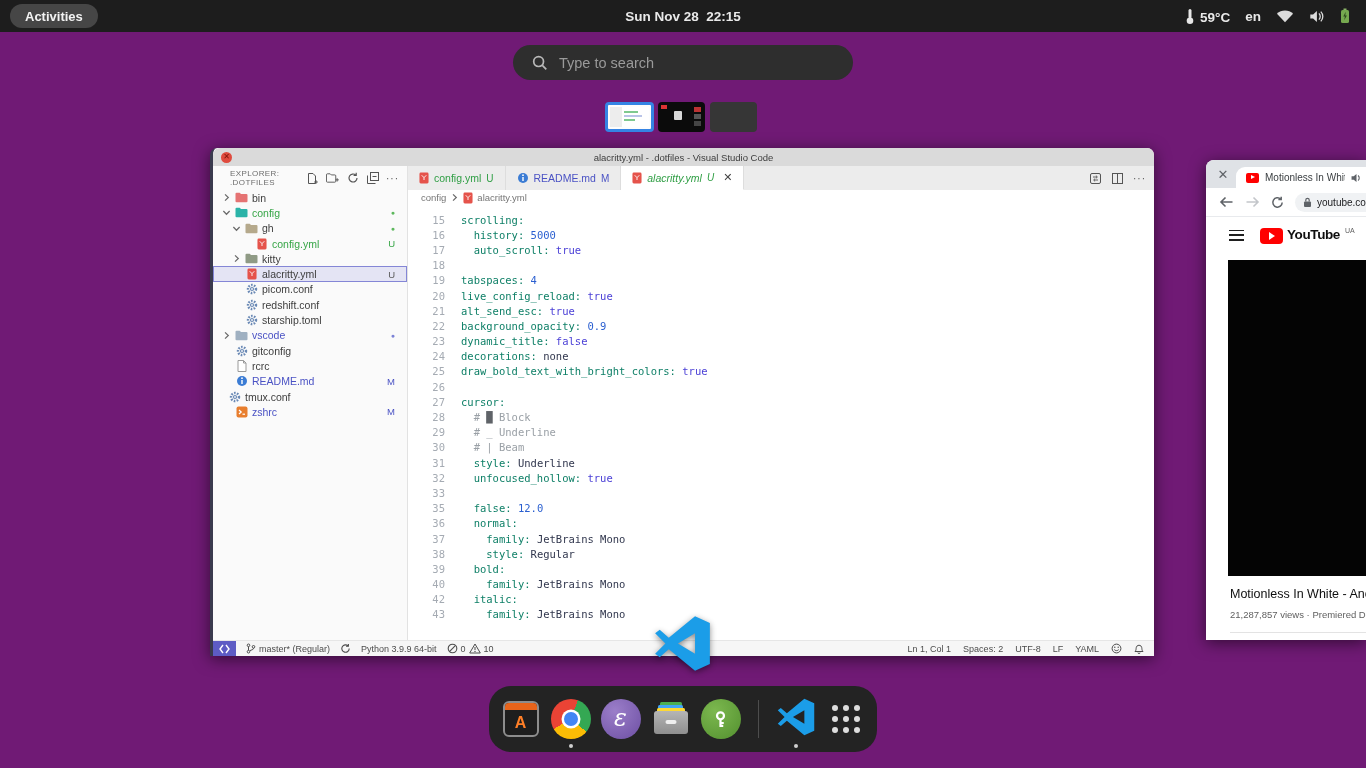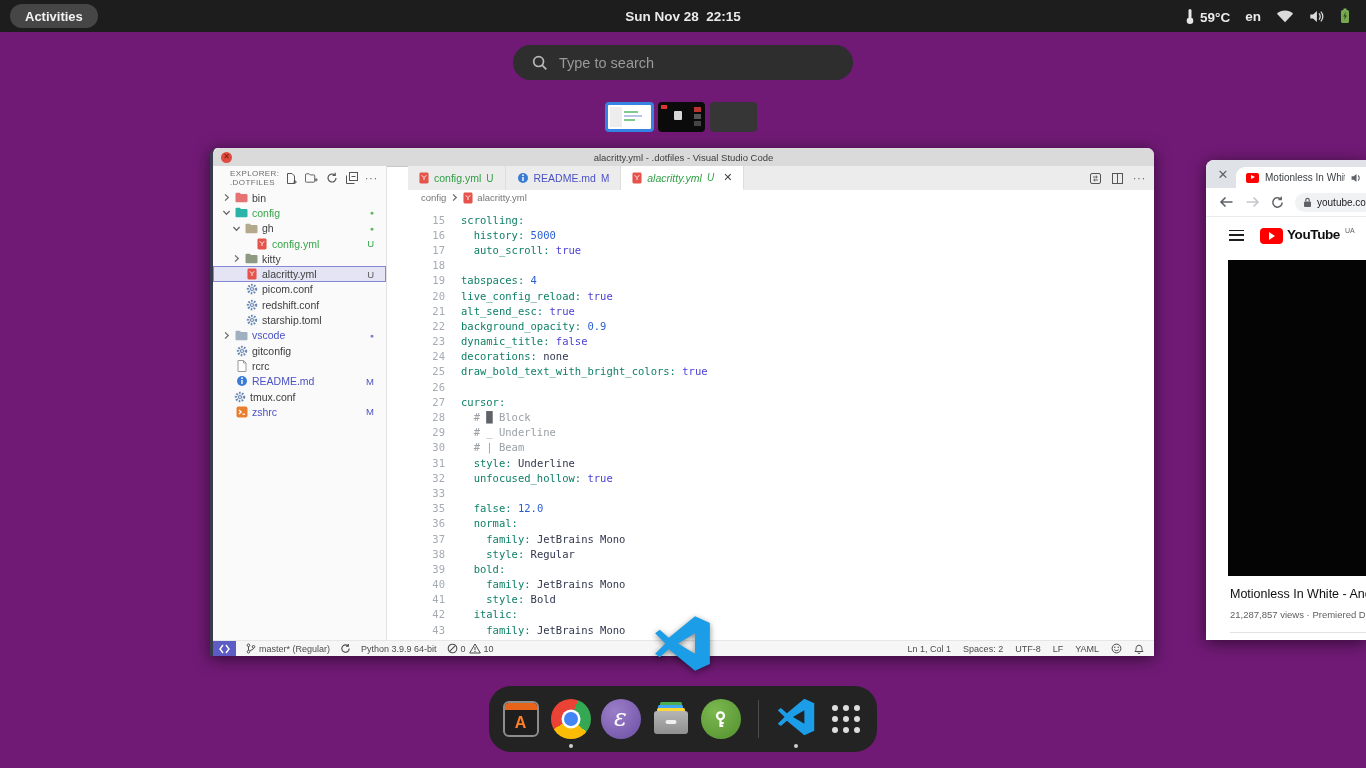--- a/index.html
+++ b/index.html
@@ -30,21 +30,21 @@
 
   
   .vsw{position:absolute;left:210px;top:148px;width:944px;height:508px;background:#ffffff;
        border-radius:7px 7px 0 0;box-shadow:0 3px 16px rgba(0,0,0,.55);border-left:3px solid #3a3a4e;box-sizing:border-box;}
   .vsw-title{position:absolute;left:0;top:0;right:0;height:18px;background:#dadada;border-bottom:1px solid #c7c7c7;
              border-radius:7px 7px 0 0;}
   .vsw-title-text{position:absolute;left:0;right:0;top:0;height:18px;display:flex;align-items:center;justify-content:center;
                   font-size:9.5px;color:#3c3c3c;}
   .win-close{position:absolute;left:8px;top:3.5px;width:11px;height:11px;border-radius:50%;background:#df4b3e;
              display:flex;align-items:center;justify-content:center;color:#7e1408;font-size:8px;line-height:1;}
-  .sidebar{position:absolute;left:0;top:18px;width:174px;bottom:15px;background:#fafafa;border-right:1px solid #e2e2e2;box-sizing:border-box;}
+  .sidebar{position:absolute;left:0;top:18px;width:195px;bottom:15px;background:#fafafa;border-right:1px solid #e2e2e2;box-sizing:border-box;}
   .exp-head{position:absolute;left:0;top:0;right:0;height:24px;display:flex;align-items:center;padding-left:17px;}
   .exp-title{font-size:8px;letter-spacing:.4px;color:#6d6d6d;}
   .exp-tools{margin-left:auto;display:flex;align-items:center;gap:7px;padding-right:8px;color:#555;}
   .exp-tools .ic{width:13px;height:13px;cursor:pointer;}
   .more-dots{font-size:10px;color:#555;letter-spacing:1px;}
   .tree{position:absolute;left:0;top:24px;right:0;bottom:0;overflow:hidden;}
   .trow{height:15.3px;display:flex;align-items:center;gap:4px;font-size:10.5px;color:#3d3d3d;box-sizing:border-box;cursor:pointer;}
   .trow .ic{width:13px;height:13px;}
   .trow .chev{width:9px;height:9px;}
   .trow.sel{background:#e4e4f4;outline:1px solid #8486d6;outline-offset:-1px;}
@@ -406,21 +406,21 @@
             <span class="ic">
               <svg width="12" height="12" viewBox="0 0 12 12">
                 <circle cx="6" cy="6" r="5" fill="#3b7cd4"></circle>
                 <rect x="5.3" y="5" width="1.4" height="4" fill="#fff"></rect>
                 <circle cx="6" cy="3.2" r="0.9" fill="#fff"></circle>
               </svg>
             </span>
             <span class="tlabel blue">README.md</span>
             <span class="tbadge blue">M</span>
           </div>
-          <div class="trow" style="padding-left: 7px;">
+          <div class="trow" style="padding-left: 2px;">
             <span class="ic chev"></span>
             <span class="ic">
               <svg width="12" height="12" viewBox="0 0 12 12">
                 <circle cx="6" cy="6" r="4" fill="none" stroke="#6a89b5" stroke-width="2.4" stroke-dasharray="1.6 1.3"></circle>
                 <circle cx="6" cy="6" r="2.1" fill="#6a89b5"></circle>
                 <circle cx="6" cy="6" r="0.9" fill="#fafafa"></circle>
               </svg>
             </span>
             <span class="tlabel ">tmux.conf</span>
           </div>
@@ -597,24 +597,20 @@
             <span class="gut">38</span>
             <span class="ltxt">    <span class="tk-k">style:</span> <span class="tk-s">Regular</span></span>
           </div>
           <div class="cline">
             <span class="gut">39</span>
             <span class="ltxt">  <span class="tk-k">bold:</span></span>
           </div>
           <div class="cline">
             <span class="gut">40</span>
             <span class="ltxt">    <span class="tk-k">family:</span> <span class="tk-s">JetBrains Mono</span></span>
-          </div>
-          <div class="cline">
-            <span class="gut">41</span>
-            <span class="ltxt">    <span class="tk-k">style:</span> <span class="tk-s">Bold</span></span>
           </div>
           <div class="cline">
             <span class="gut">42</span>
             <span class="ltxt">  <span class="tk-k">italic:</span></span>
           </div>
           <div class="cline">
             <span class="gut">43</span>
             <span class="ltxt">    <span class="tk-k">family:</span> <span class="tk-s">JetBrains Mono</span></span>
           </div>
         </div>

